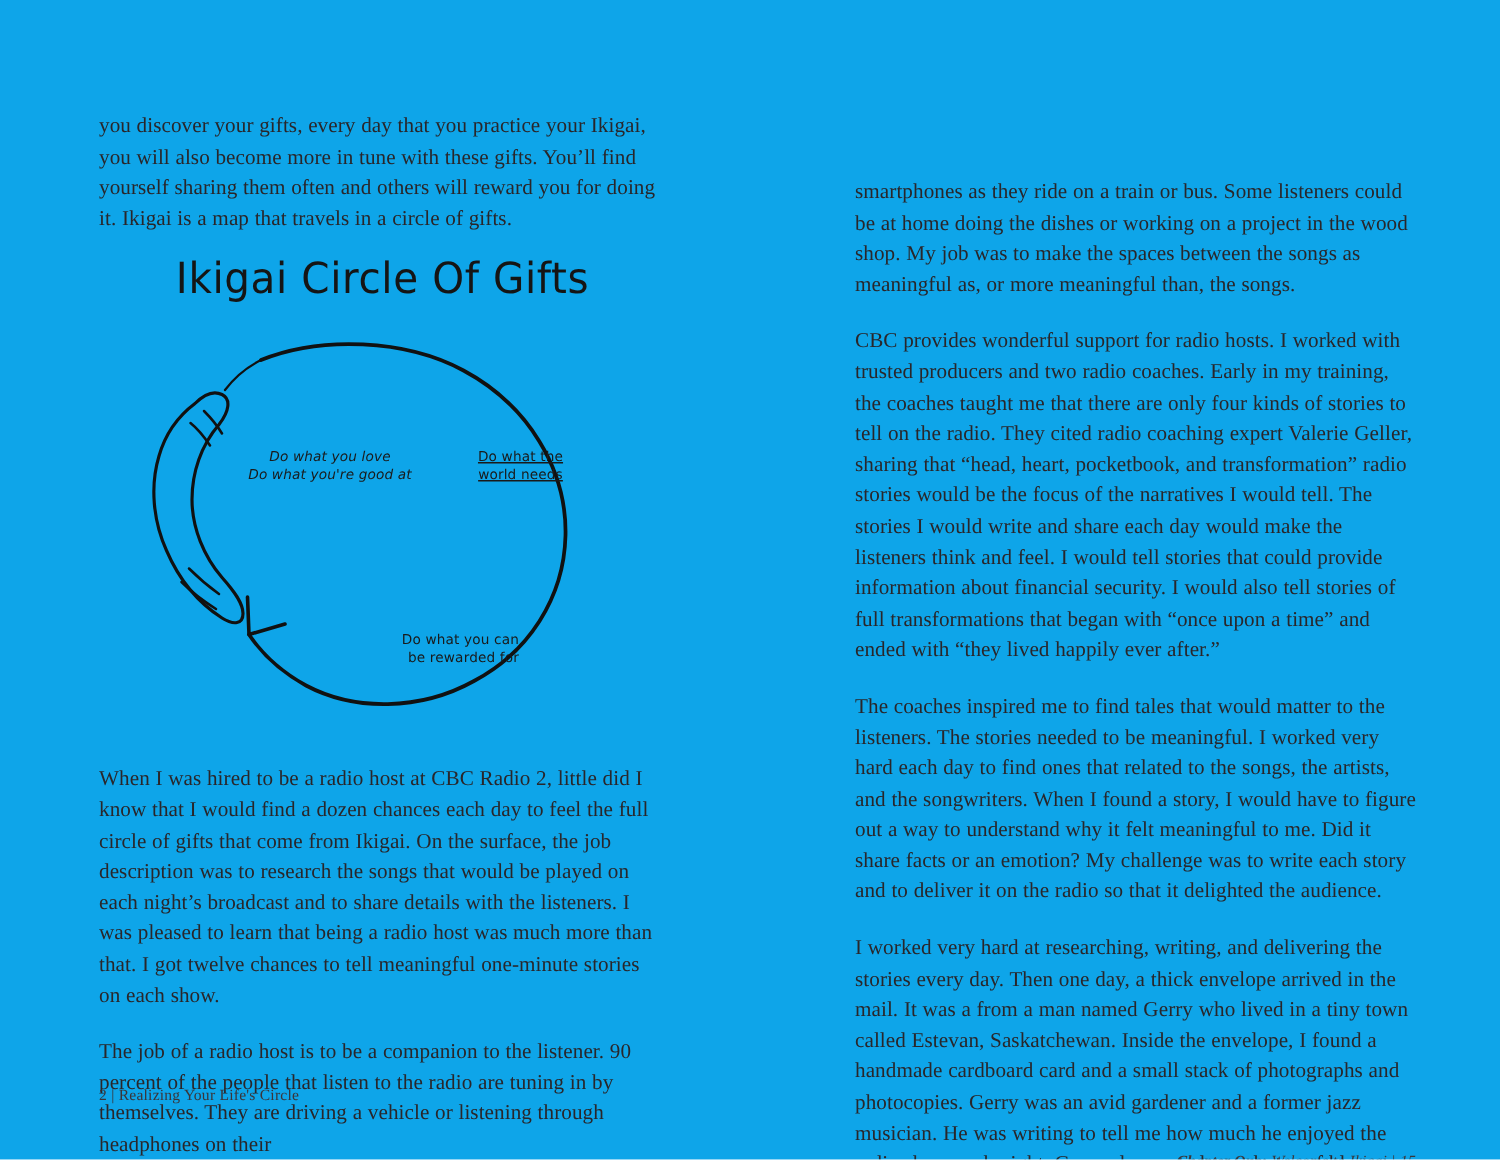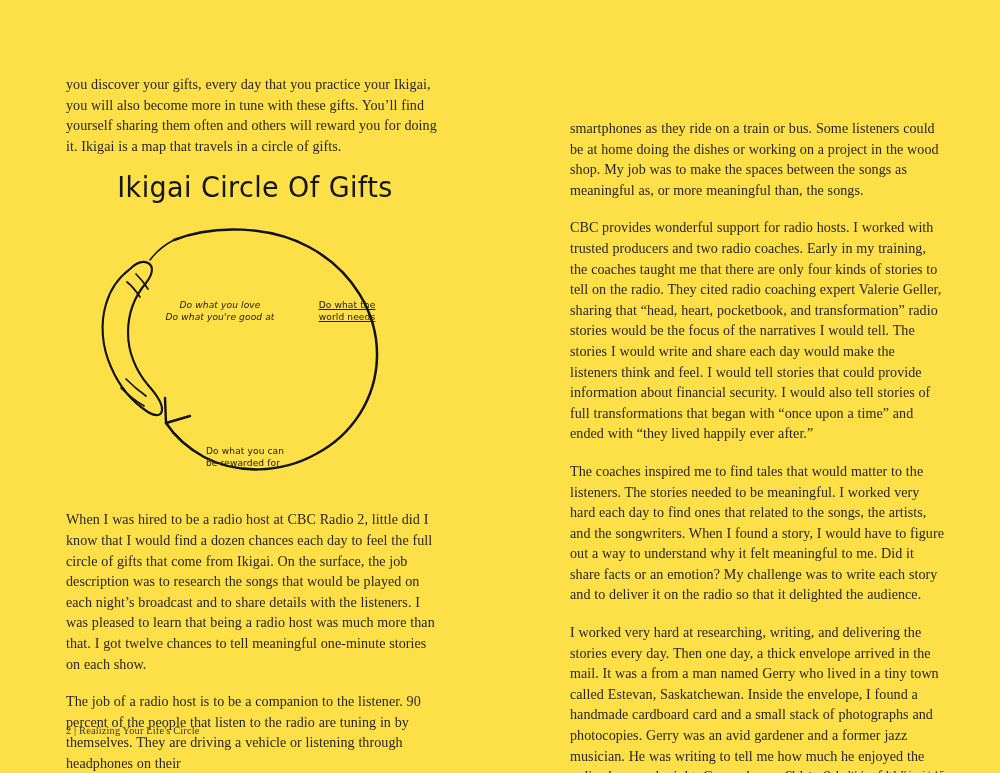--- a/index.html
+++ b/index.html
@@ -10,21 +10,21 @@
   }
   body {
     font-family: "Liberation Serif", "DejaVu Serif", serif;
     color: #231f20;
     -webkit-font-smoothing: antialiased;
   }
   .page {
     position: relative;
     width: 1000px;
     height: 773px;
-    background: #fde047;
+    background: #0ea5e9;
     overflow: hidden;
     box-sizing: border-box;
   }
   .spread {
     position: absolute;
     top: 0;
     left: 0;
     width: 1000px;
     height: 773px;
     display: flex;
@@ -86,21 +86,21 @@
     position: absolute;
     font-family: "DejaVu Sans", sans-serif;
     font-size: 9.1px;
     line-height: 11.6px;
     color: #1a1a1a;
     white-space: pre-line;
     letter-spacing: 0.1px;
   }
   .lbl-love   { left: 84px; top: 84px; text-align: center; width: 140px; font-style: italic; }
   .lbl-world  { left: 228px; top: 84px; text-align: center; width: 106px; text-decoration: underline; }
-  .lbl-reward { left: 140px; top: 230px; text-align: left; width: 140px; }
+  .lbl-reward { left: 140px; top: 206px; text-align: right; width: 140px; }
 
   
   .footer {
     position: absolute;
     bottom: 36px;
     font-size: 10.4px;
     line-height: 13px;
     color: #3a3539;
     letter-spacing: 0.15px;
     white-space: nowrap;

